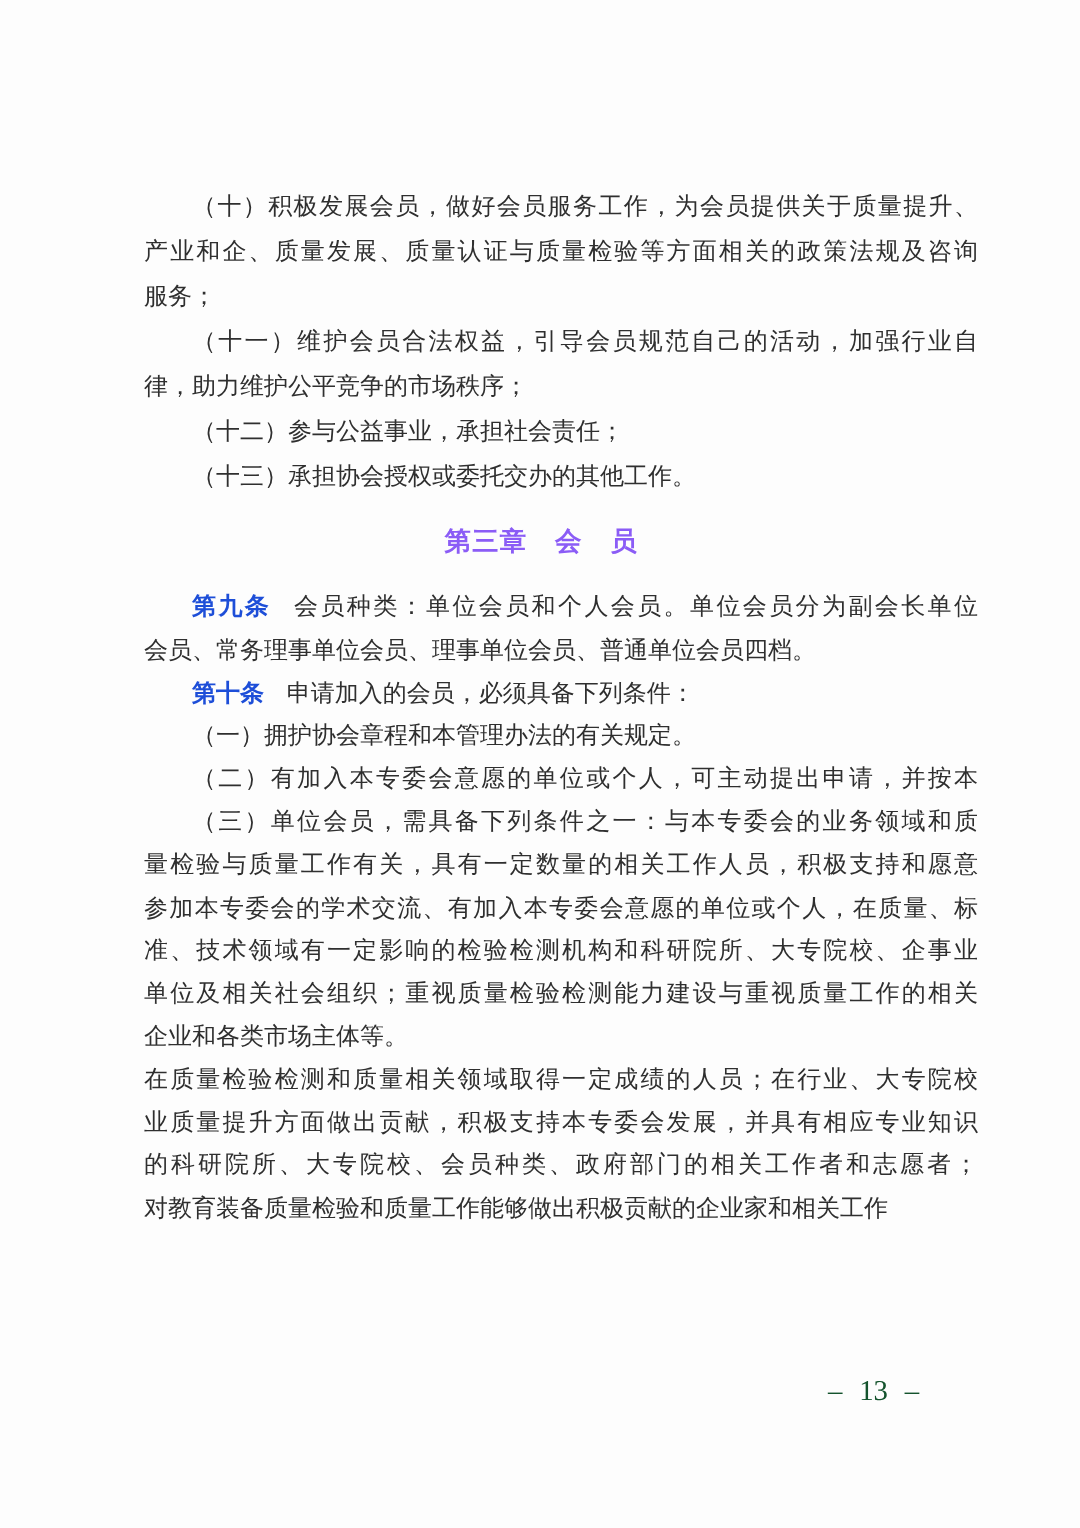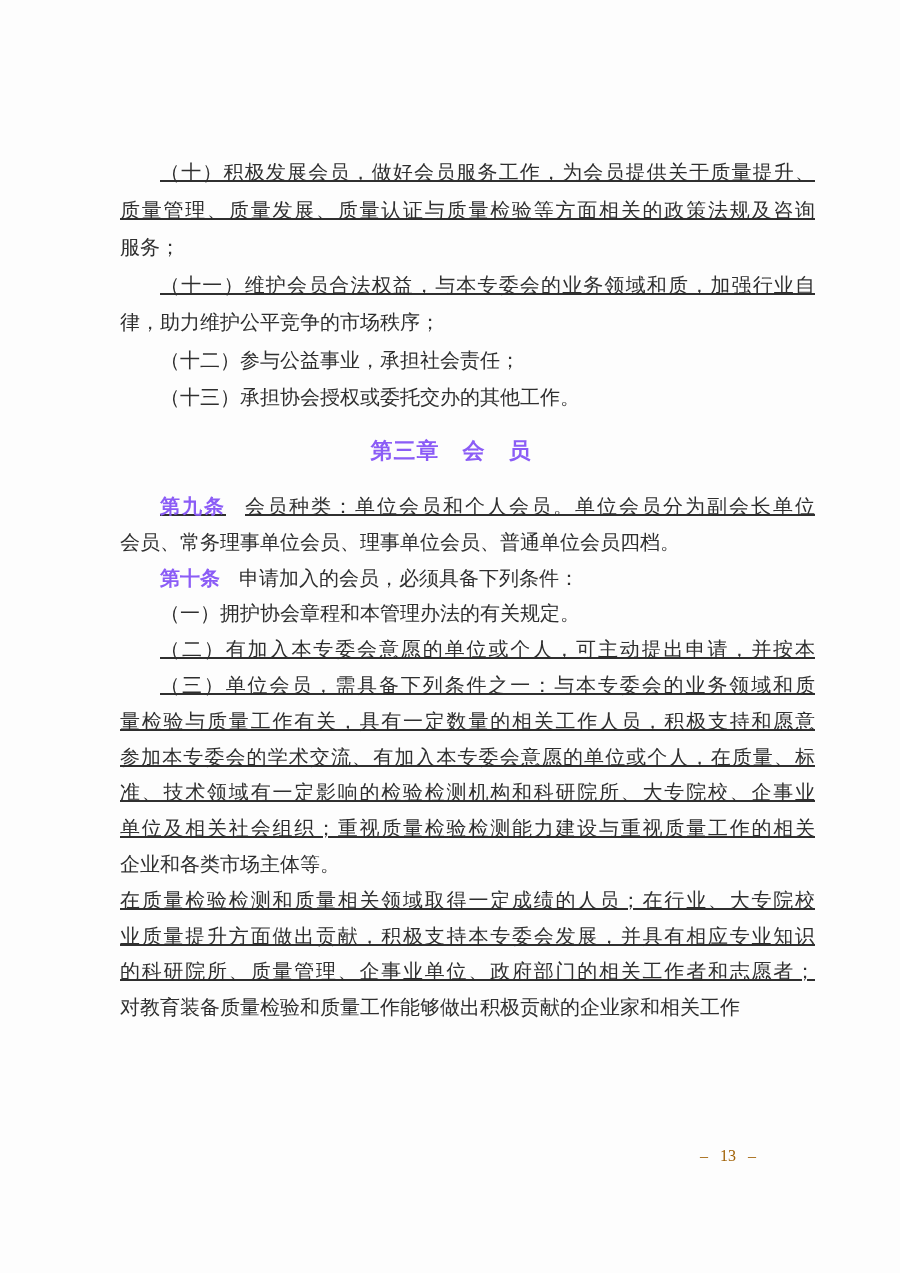--- a/index.html
+++ b/index.html
@@ -28,25 +28,25 @@
   #section-a { top: 154px; }
   #section-a .line { height: 37.5px; line-height: 37.5px; }
   #section-b { top: 489px; }
   #section-b .line { height: 35.8px; line-height: 35.8px; }
   .line {
     font-size: 20px;
     text-align: justify;
     text-align-last: left;
     white-space: normal;
   }
-  .line.fill { text-align-last: justify; text-decoration: underline; }
+  .line.fill { text-align-last: justify; }
   .line.indent { text-indent: 40px; }
   .art-num {
     font-weight: 700;
-    color: #8b5cf6;
+    color: #1d4ed8;
     margin-right: 0.95em;
   }
   .chapter-heading {
     position: absolute;
     top: 431px;
     left: 0;
     width: 900px;
     margin: 1px;
     text-align: center;
     font-size: 22px;
@@ -54,50 +54,50 @@
     letter-spacing: 1px;
     color: #8b5cf6;
     line-height: 38px;
   }
   .page-number {
     position: absolute;
     top: 1147px;
     left: 628px;
     width: 200px;
     text-align: center;
-    font-size: 16px;
-    color: #a16207;
+    font-size: 24px;
+    color: #14532d;
     word-spacing: 8px;
   }
 </style>
 </head>
 <body>
 
 <div class="page">
   <div class="block" id="section-a">
       <div class="line indent fill">（十）积极发展会员，做好会员服务工作，为会员提供关于质量提升、</div>
-      <div class="line fill">质量管理、质量发展、质量认证与质量检验等方面相关的政策法规及咨询</div>
+      <div class="line fill">产业和企、质量发展、质量认证与质量检验等方面相关的政策法规及咨询</div>
       <div class="line">服务；</div>
-      <div class="line indent fill">（十一）维护会员合法权益，与本专委会的业务领域和质，加强行业自</div>
+      <div class="line indent fill">（十一）维护会员合法权益，引导会员规范自己的活动，加强行业自</div>
       <div class="line">律，助力维护公平竞争的市场秩序；</div>
       <div class="line indent">（十二）参与公益事业，承担社会责任；</div>
       <div class="line indent">（十三）承担协会授权或委托交办的其他工作。</div>
     </div>
   <h2 class="chapter-heading">第三章　会　员</h2>
   <div class="block" id="section-b">
       <div class="line indent fill"><b class="art-num">第九条</b><span>会员种类：单位会员和个人会员。单位会员分为副会长单位</span></div>
       <div class="line">会员、常务理事单位会员、理事单位会员、普通单位会员四档。</div>
       <div class="line indent"><b class="art-num">第十条</b><span>申请加入的会员，必须具备下列条件：</span></div>
       <div class="line indent">（一）拥护协会章程和本管理办法的有关规定。</div>
       <div class="line indent fill">（二）有加入本专委会意愿的单位或个人，可主动提出申请，并按本</div>
       <div class="line indent fill">（三）单位会员，需具备下列条件之一：与本专委会的业务领域和质</div>
       <div class="line fill">量检验与质量工作有关，具有一定数量的相关工作人员，积极支持和愿意</div>
       <div class="line fill">参加本专委会的学术交流、有加入本专委会意愿的单位或个人，在质量、标</div>
       <div class="line fill">准、技术领域有一定影响的检验检测机构和科研院所、大专院校、企事业</div>
       <div class="line fill">单位及相关社会组织；重视质量检验检测能力建设与重视质量工作的相关</div>
       <div class="line">企业和各类市场主体等。</div>
       <div class="line fill">在质量检验检测和质量相关领域取得一定成绩的人员；在行业、大专院校</div>
       <div class="line fill">业质量提升方面做出贡献，积极支持本专委会发展，并具有相应专业知识</div>
-      <div class="line fill">的科研院所、质量管理、企事业单位、政府部门的相关工作者和志愿者；</div>
+      <div class="line fill">的科研院所、大专院校、会员种类、政府部门的相关工作者和志愿者；</div>
       <div class="line">对教育装备质量检验和质量工作能够做出积极贡献的企业家和相关工作</div>
     </div>
   <div class="page-number">– 13 –</div>
 </div>
 
 </body></html>

